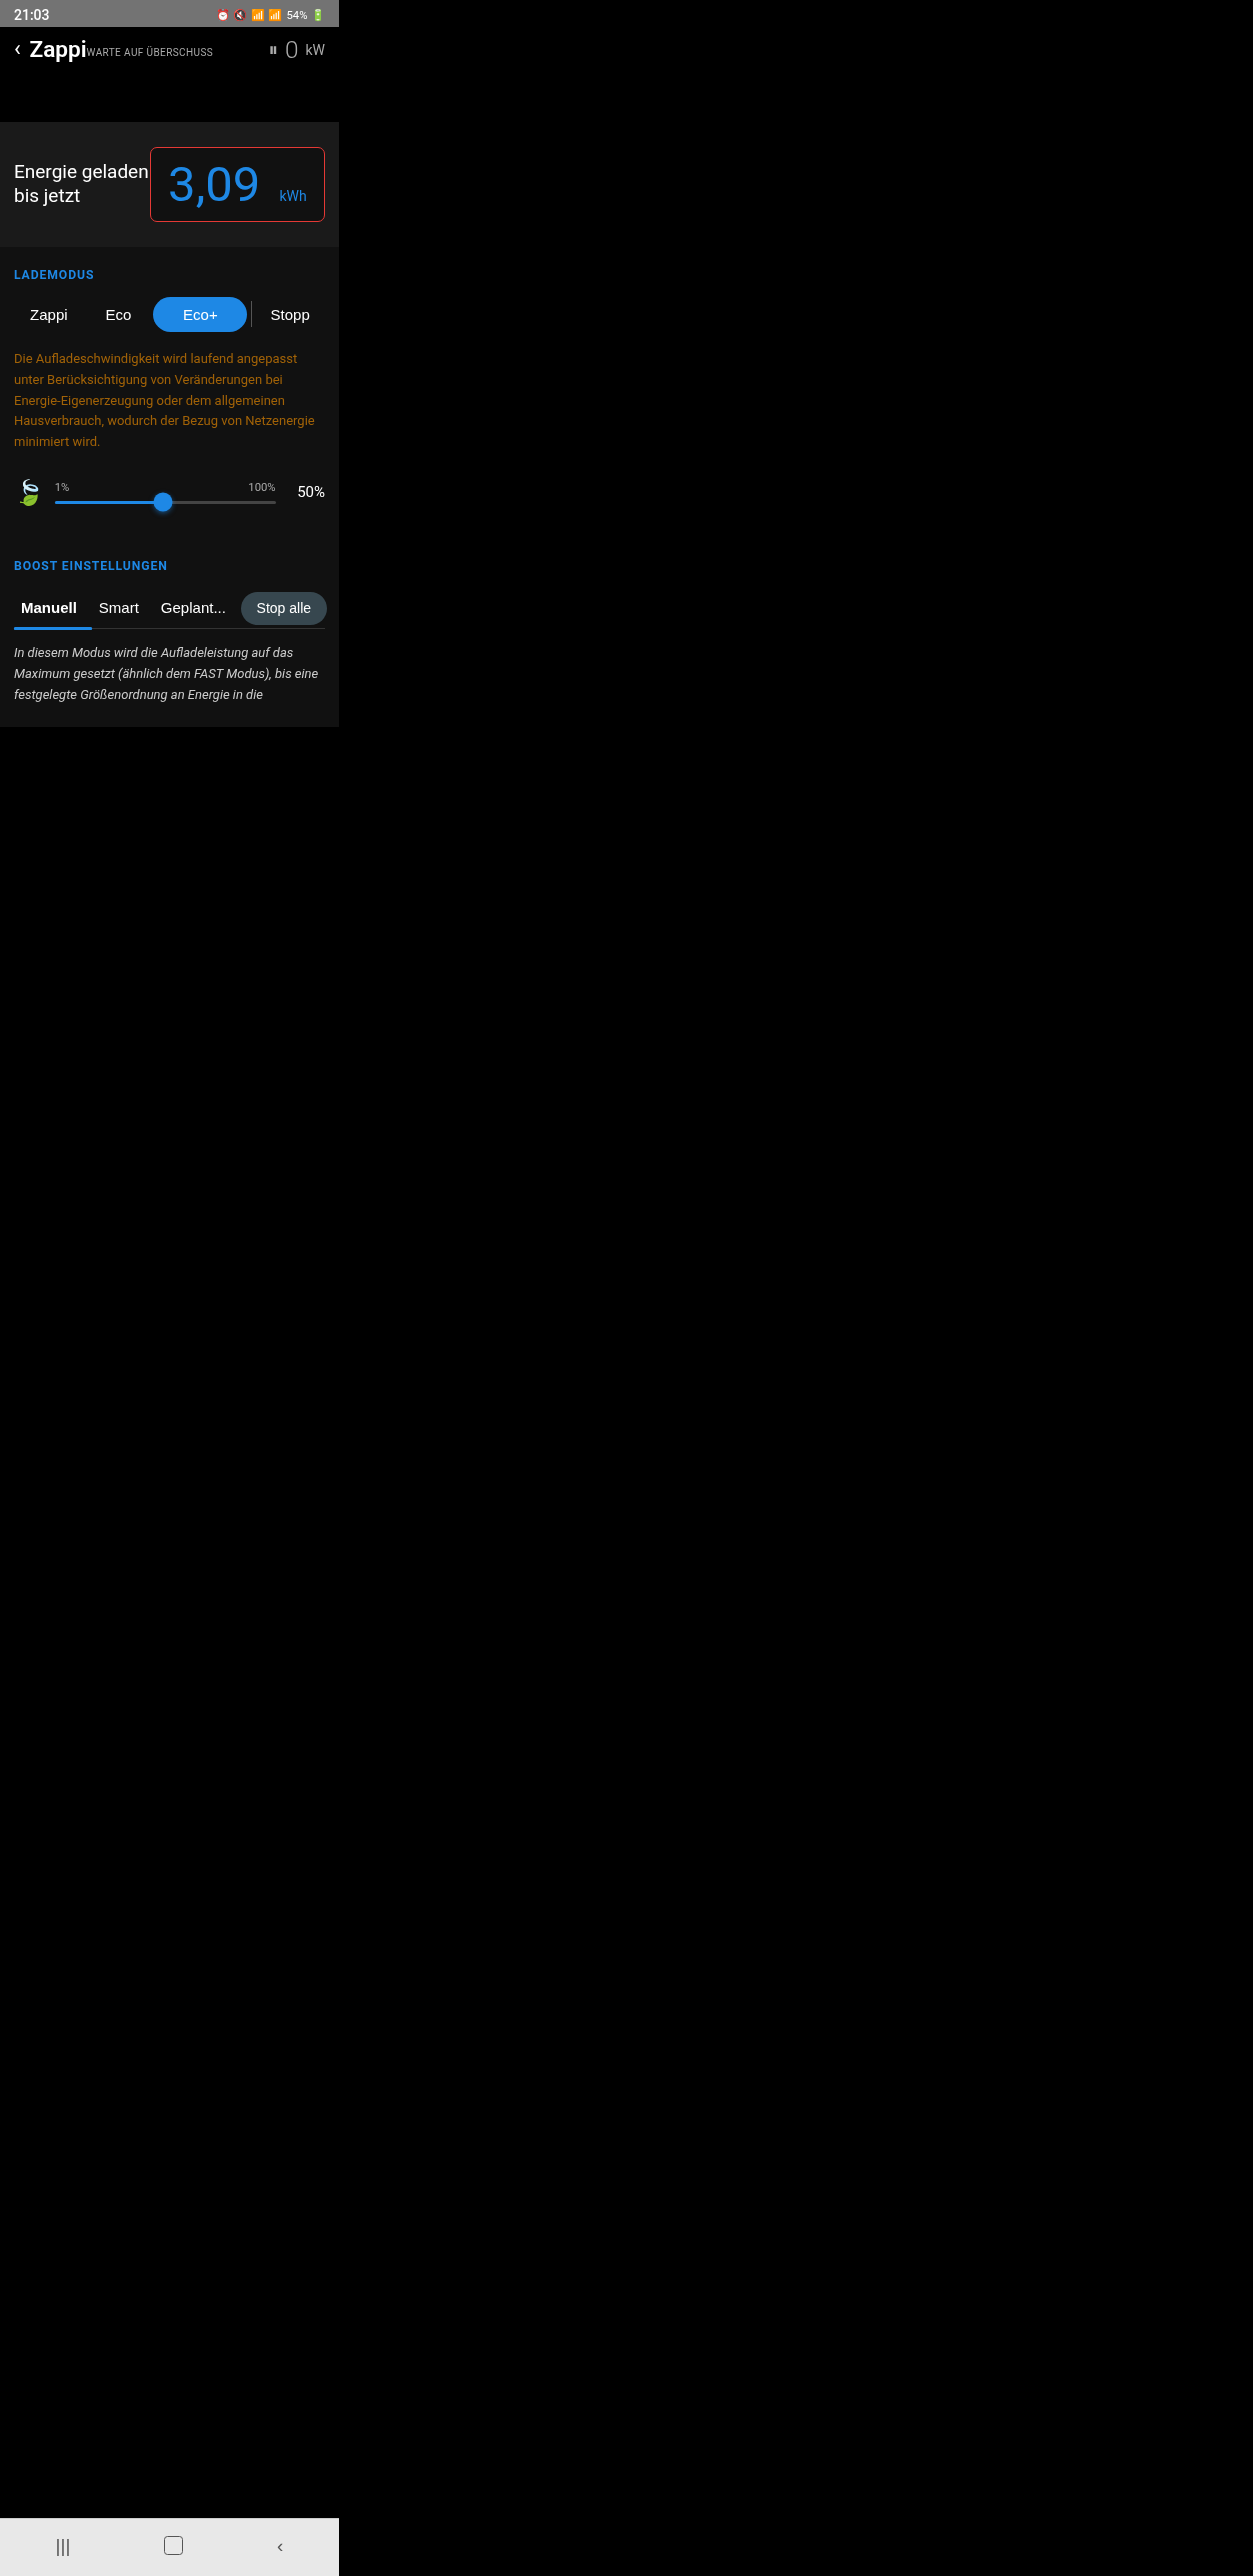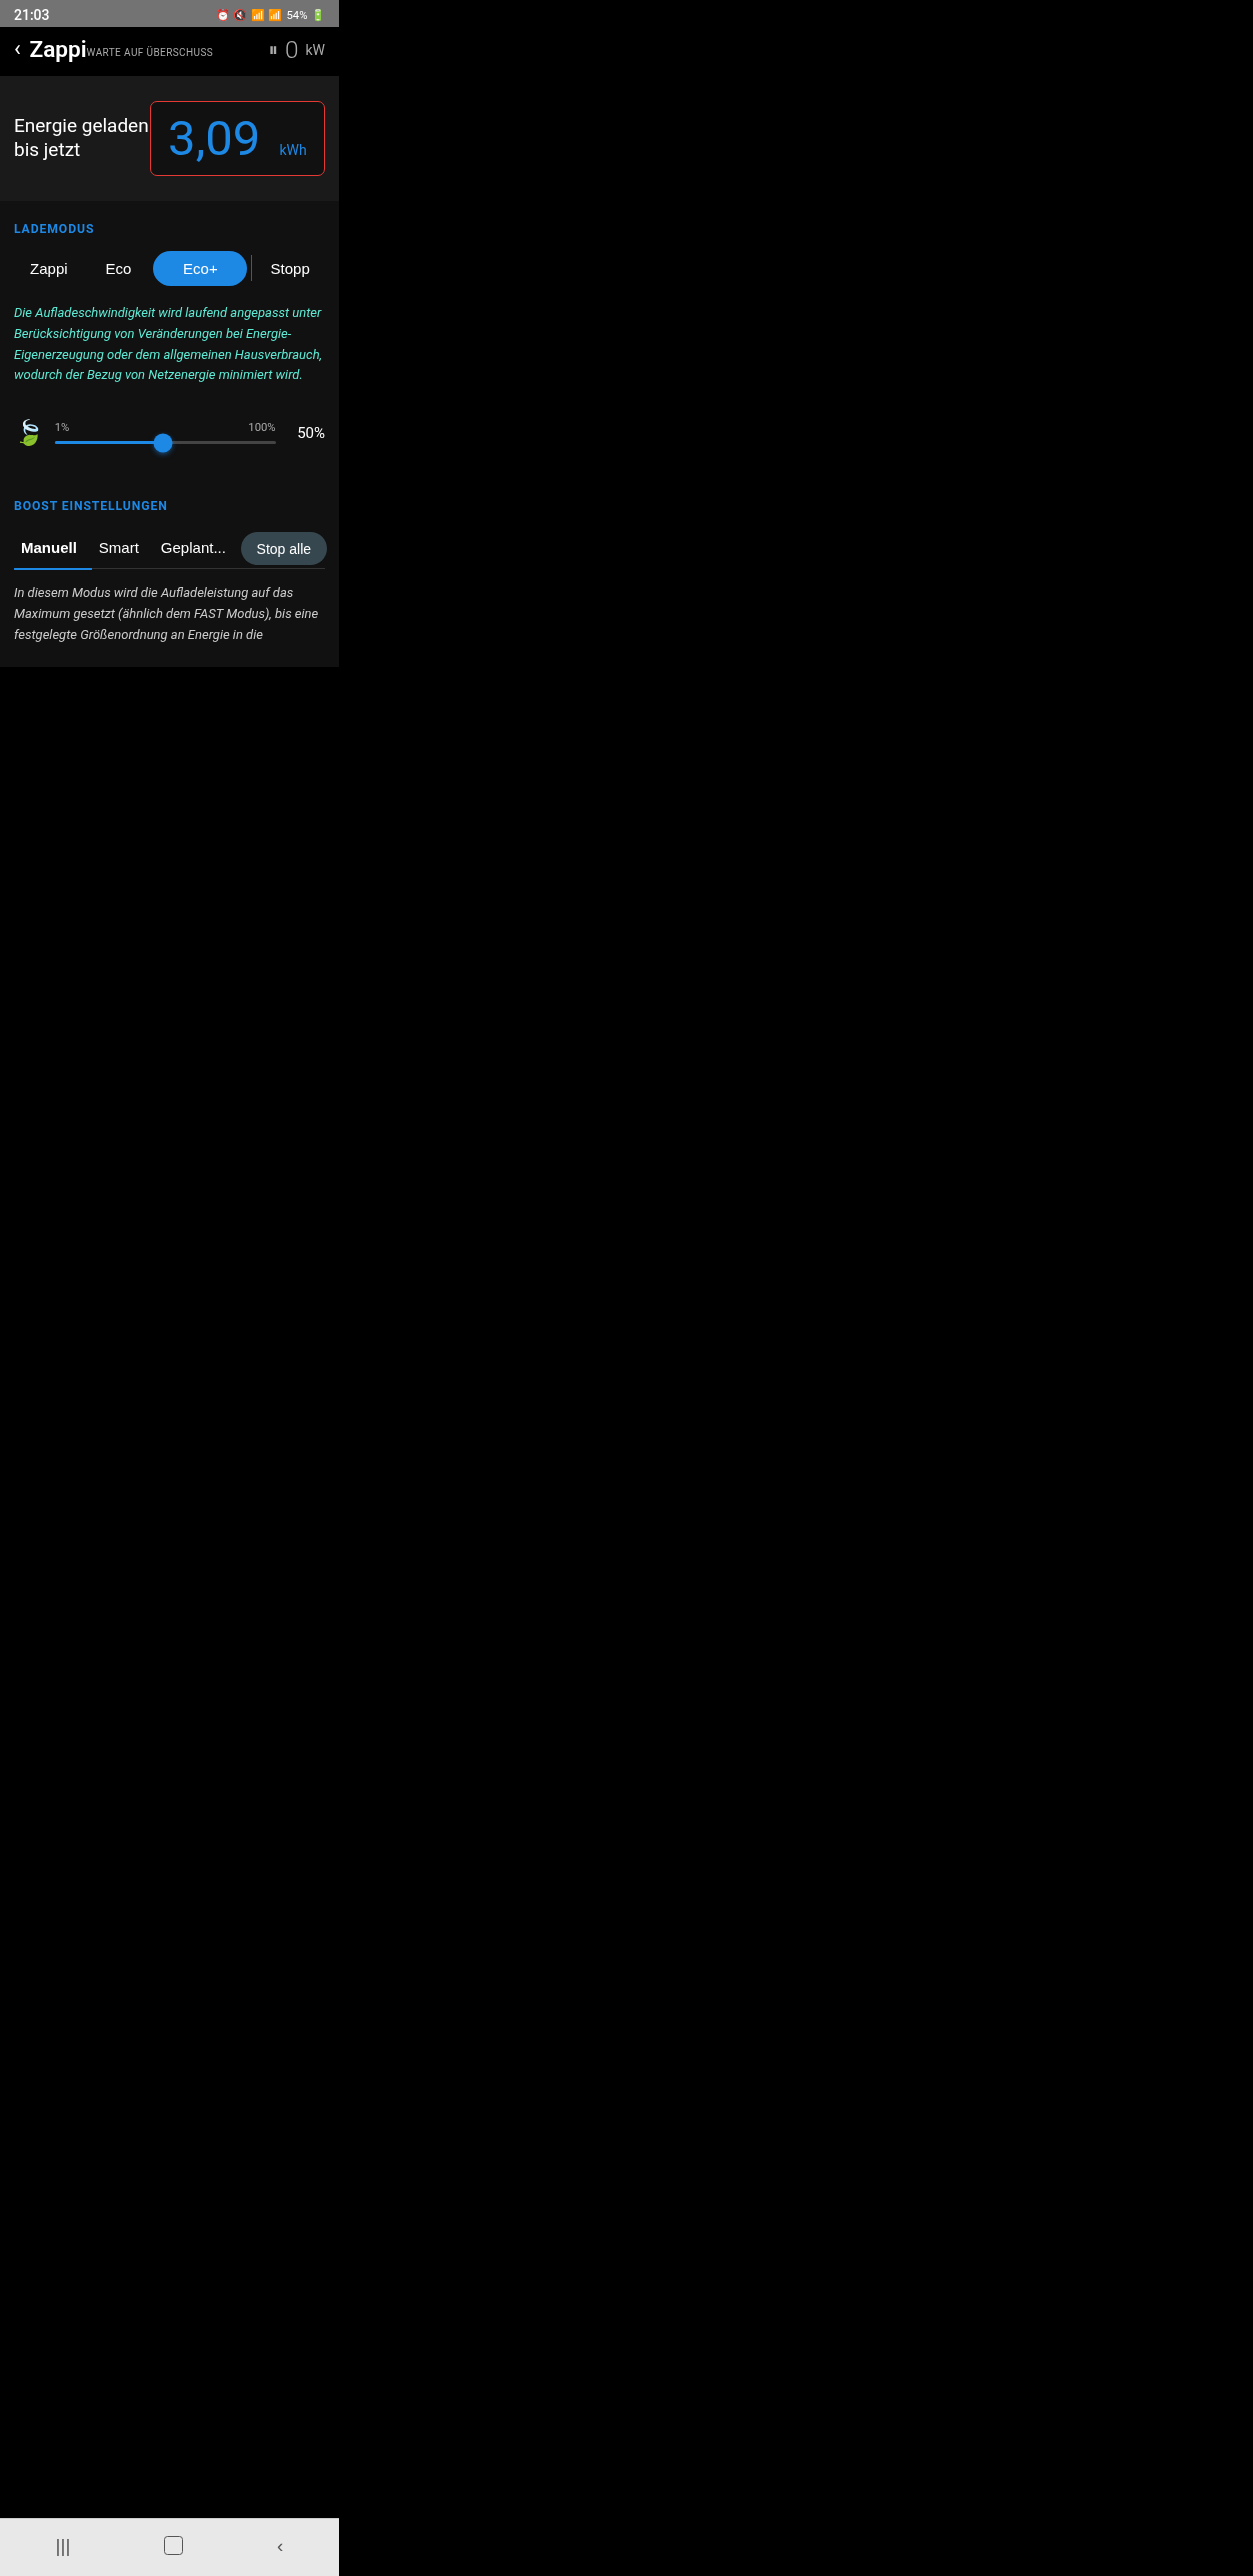--- a/index.html
+++ b/index.html
@@ -91,20 +91,21 @@
       color: #aaa;
     }
 
     
     .energy-section {
       background: #1a1a1a;
       padding: 24.4px 14px;
       display: flex;
       align-items: center;
       justify-content: space-between;
+      margin-top: 46px;
     }
     .energy-label {
       font-size: 19px;
       color: #fff;
       font-weight: 400;
       line-height: 1.3;
     }
     .energy-value-box {
       border: 1.7px solid #e53935;
       border-radius: 7px;
@@ -168,24 +169,23 @@
     .mode-divider {
       width: 0.9px;
       height: 26px;
       background: #555;
       margin: 0 3.5px;
     }
 
     
     .description-text {
       font-size: 13px;
-      color: #5eead4;
-      font-style: italic;
+      color: #a16207;
       line-height: 1.6;
-      margin-bottom: 32px;
+      margin-bottom: 25px;
     }
 
     
     .slider-section {
       display: flex;
       align-items: center;
       gap: 10.4px;
       margin-bottom: 31px;
     }
     .leaf-icon {

